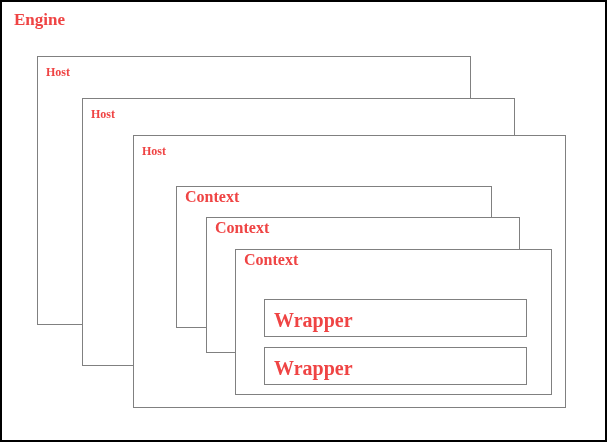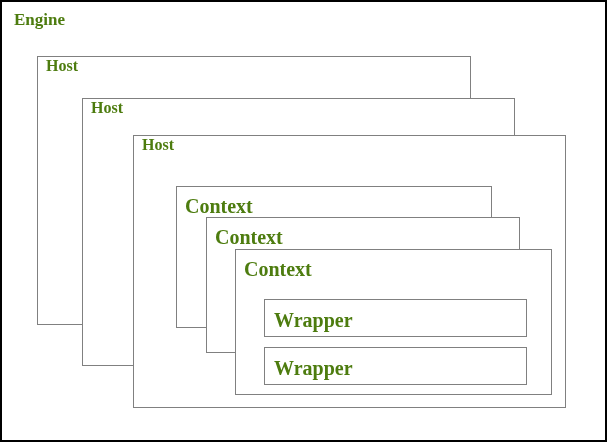--- a/index.html
+++ b/index.html
@@ -30,38 +30,38 @@
   }
   .box {
     position: absolute;
     box-sizing: border-box;
     border: 1px solid #808080;
     background: #ffffff;
   }
   .label {
     position: absolute;
     font-weight: bold;
-    color: #4d7c0f;
+    color: #ef4444;
     white-space: nowrap;
     line-height: 1;
   }
   .label-engine {
     font-size: 17px;
     left: 12px;
     top: 9px;
   }
   .label-host {
+    font-size: 12px;
+    left: 8px;
+    top: 9px;
+  }
+  .label-context {
     font-size: 16px;
     left: 8px;
-    top: 1px;
-  }
-  .label-context {
-    font-size: 20px;
-    left: 8px;
-    top: 9px;
+    top: 2px;
   }
   .label-wrapper {
     font-size: 20px;
     left: 9px;
     top: 10px;
   }
 
   
   #host-1 { left: 35px;  top: 54px;  width: 434px; height: 269px; }
   #host-2 { left: 80px;  top: 96px;  width: 433px; height: 268px; }

